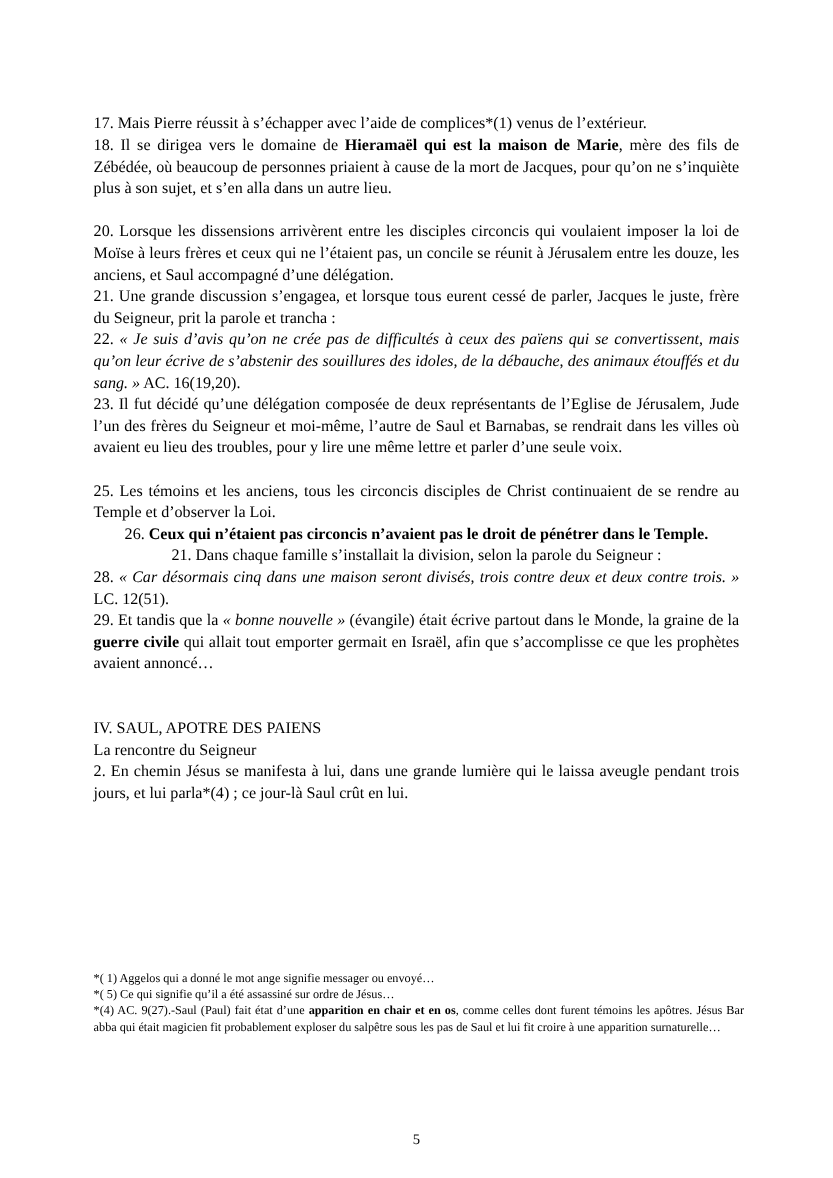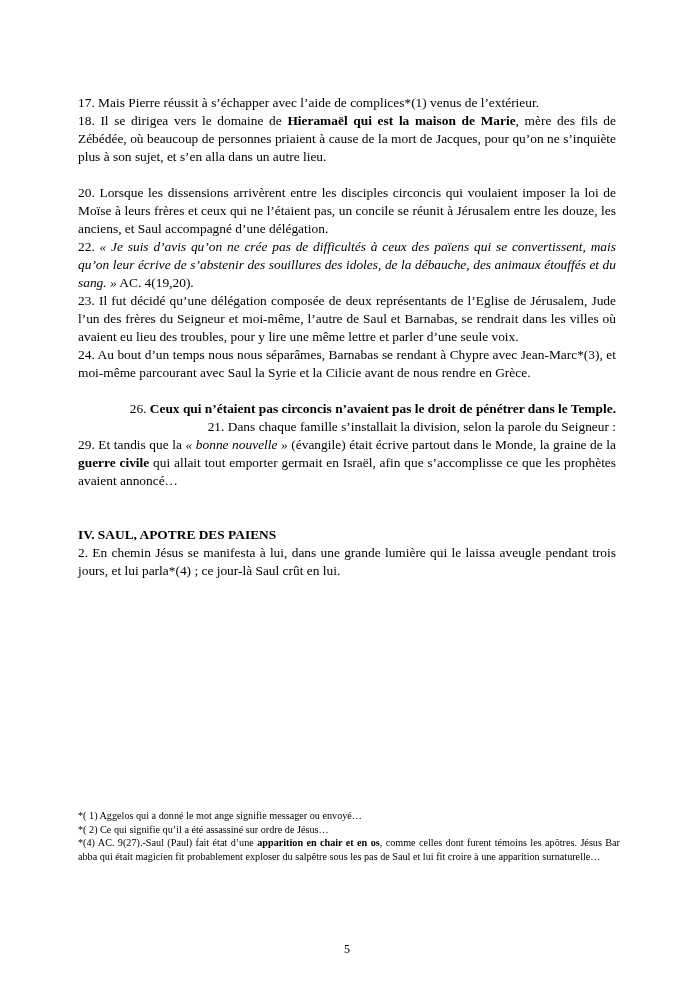--- a/index.html
+++ b/index.html
@@ -30,32 +30,32 @@
     text-justify: inter-word;
     margin: 0;
     hyphens: none;
   }
   .gap {
     height: 18px;
   }
   .heading {
     font-size: 13.4px;
     line-height: 18.0px;
-    font-weight: bold;
+    font-weight: normal;
     margin: 0;
     text-align: left;
   }
   .subheading {
     font-size: 13.4px;
     line-height: 18.0px;
     margin: 0;
     text-align: left;
   }
   .no-justify {
-    text-align: right;
+    text-align: center;
   }
   b, .b { font-weight: bold; }
   i, .i { font-style: italic; }
 
   .notes-block {
     position: absolute;
     left: 78px;
     top: 793px;
     width: 542px;
   }
@@ -88,54 +88,57 @@
 
     <p class="para"><span>17. Mais Pierre  réussit à s’échapper avec l’aide de complices*(1) venus de l’extérieur.</span></p>
 
     <p class="para"><span>18. Il se dirigea vers le domaine de </span><b>Hieramaël qui est la maison de Marie</b><span>, mère des fils de Zébédée, où beaucoup de personnes priaient à cause de la mort de Jacques, pour qu’on ne s’inquiète plus à son sujet, et s’en alla dans un autre lieu.</span></p>
 
 
     <div class="gap"></div>
 
     <p class="para"><span>20. Lorsque les dissensions arrivèrent entre les disciples circoncis qui voulaient imposer la loi de Moïse à leurs frères et ceux qui ne l’étaient pas, un concile se réunit à Jérusalem entre les douze, les anciens, et Saul accompagné d’une délégation.</span></p>
 
+    <p class="para"><span>21. Une grande discussion s’engagea, et lorsque tous eurent cessé de parler, Jacques le juste, frère du Seigneur, prit la parole et trancha :</span></p>
 
-    <p class="para"><span>22. </span><i>« Je suis d’avis qu’on ne crée pas de difficultés à ceux des païens qui se convertissent, mais qu’on leur écrive de s’abstenir des souillures des idoles, de la débauche, des animaux étouffés et du sang. »</i><span> AC. 4(19,20).</span></p>
+    <p class="para"><span>22. </span><i>« Je suis d’avis qu’on ne crée pas de difficultés à ceux des païens qui se convertissent, mais qu’on leur écrive de s’abstenir des souillures des idoles, de la débauche, des animaux étouffés et du sang. »</i><span> AC. 16(19,20).</span></p>
 
     <p class="para"><span>23. Il fut décidé qu’une délégation composée de deux représentants de l’Eglise de Jérusalem, Jude l’un des frères du Seigneur et moi-même, l’autre de Saul et Barnabas, se rendrait dans les villes où avaient eu lieu des troubles, pour y lire une même lettre et parler d’une seule voix.</span></p>
 
-    <p class="para"><span>24. Au bout d’un temps nous nous séparâmes,  Barnabas se rendant à Chypre avec Jean-Marc*(3), et moi-même parcourant avec Saul la Syrie et la Cilicie avant de nous rendre en Grèce.</span></p>
 
     <div class="gap"></div>
 
+    <p class="para"><span>25. Les témoins et les anciens, tous les circoncis disciples de Christ continuaient de se rendre au Temple et d’observer la Loi.</span></p>
 
     <p class="para no-justify"><span>26. </span><b>Ceux qui n’étaient pas circoncis n’avaient pas le droit de pénétrer dans le Temple.</b></p>
 
     <p class="para no-justify"><span>21. Dans chaque famille s’installait la division, selon la parole du Seigneur :</span></p>
 
+    <p class="para"><span>28. </span><i>« Car désormais cinq dans une maison seront divisés, trois contre deux et deux contre trois. »</i><span> LC. 12(51).</span></p>
 
     <p class="para"><span>29. Et tandis que la </span><i>« bonne nouvelle »</i><span> (évangile) était écrive partout dans le Monde, la graine de la </span><b>guerre civile</b><span> qui allait tout emporter germait en Israël, afin que s’accomplisse ce que les prophètes avaient annoncé…</span></p>
 
     <div class="gap"></div>
     <div class="gap"></div>
 
     <p class="heading">IV. SAUL, APOTRE DES PAIENS</p>
 
+    <p class="subheading">La rencontre du Seigneur</p>
 
 
     <p class="para"><span>2. En chemin  Jésus se manifesta à lui, dans une grande lumière qui le laissa aveugle pendant trois jours, et lui parla*(4) ; ce jour-là Saul crût en lui.</span></p>
 
 
   </div>
 
   <div class="notes-block">
 
     <p class="note note-short"><span>*( 1) Aggelos qui a donné le mot ange signifie messager ou envoyé…</span></p>
 
-    <p class="note note-short"><span>*( 2)  Ce qui signifie qu’il a été assassiné sur ordre de Jésus…</span></p>
+    <p class="note note-short"><span>*( 5)  Ce qui signifie qu’il a été assassiné sur ordre de Jésus…</span></p>
 
 
     <p class="note"><span>*(4) AC. 9(27).-Saul (Paul) fait état d’une </span><b>apparition en chair et en os</b><span>, comme celles dont furent témoins les apôtres. Jésus Bar abba qui était magicien fit probablement exploser du salpêtre sous les pas de Saul et lui fit croire à une apparition surnaturelle…</span></p>
 
   </div>
 
   <div class="page-number">5</div>
 
 </div>
 

